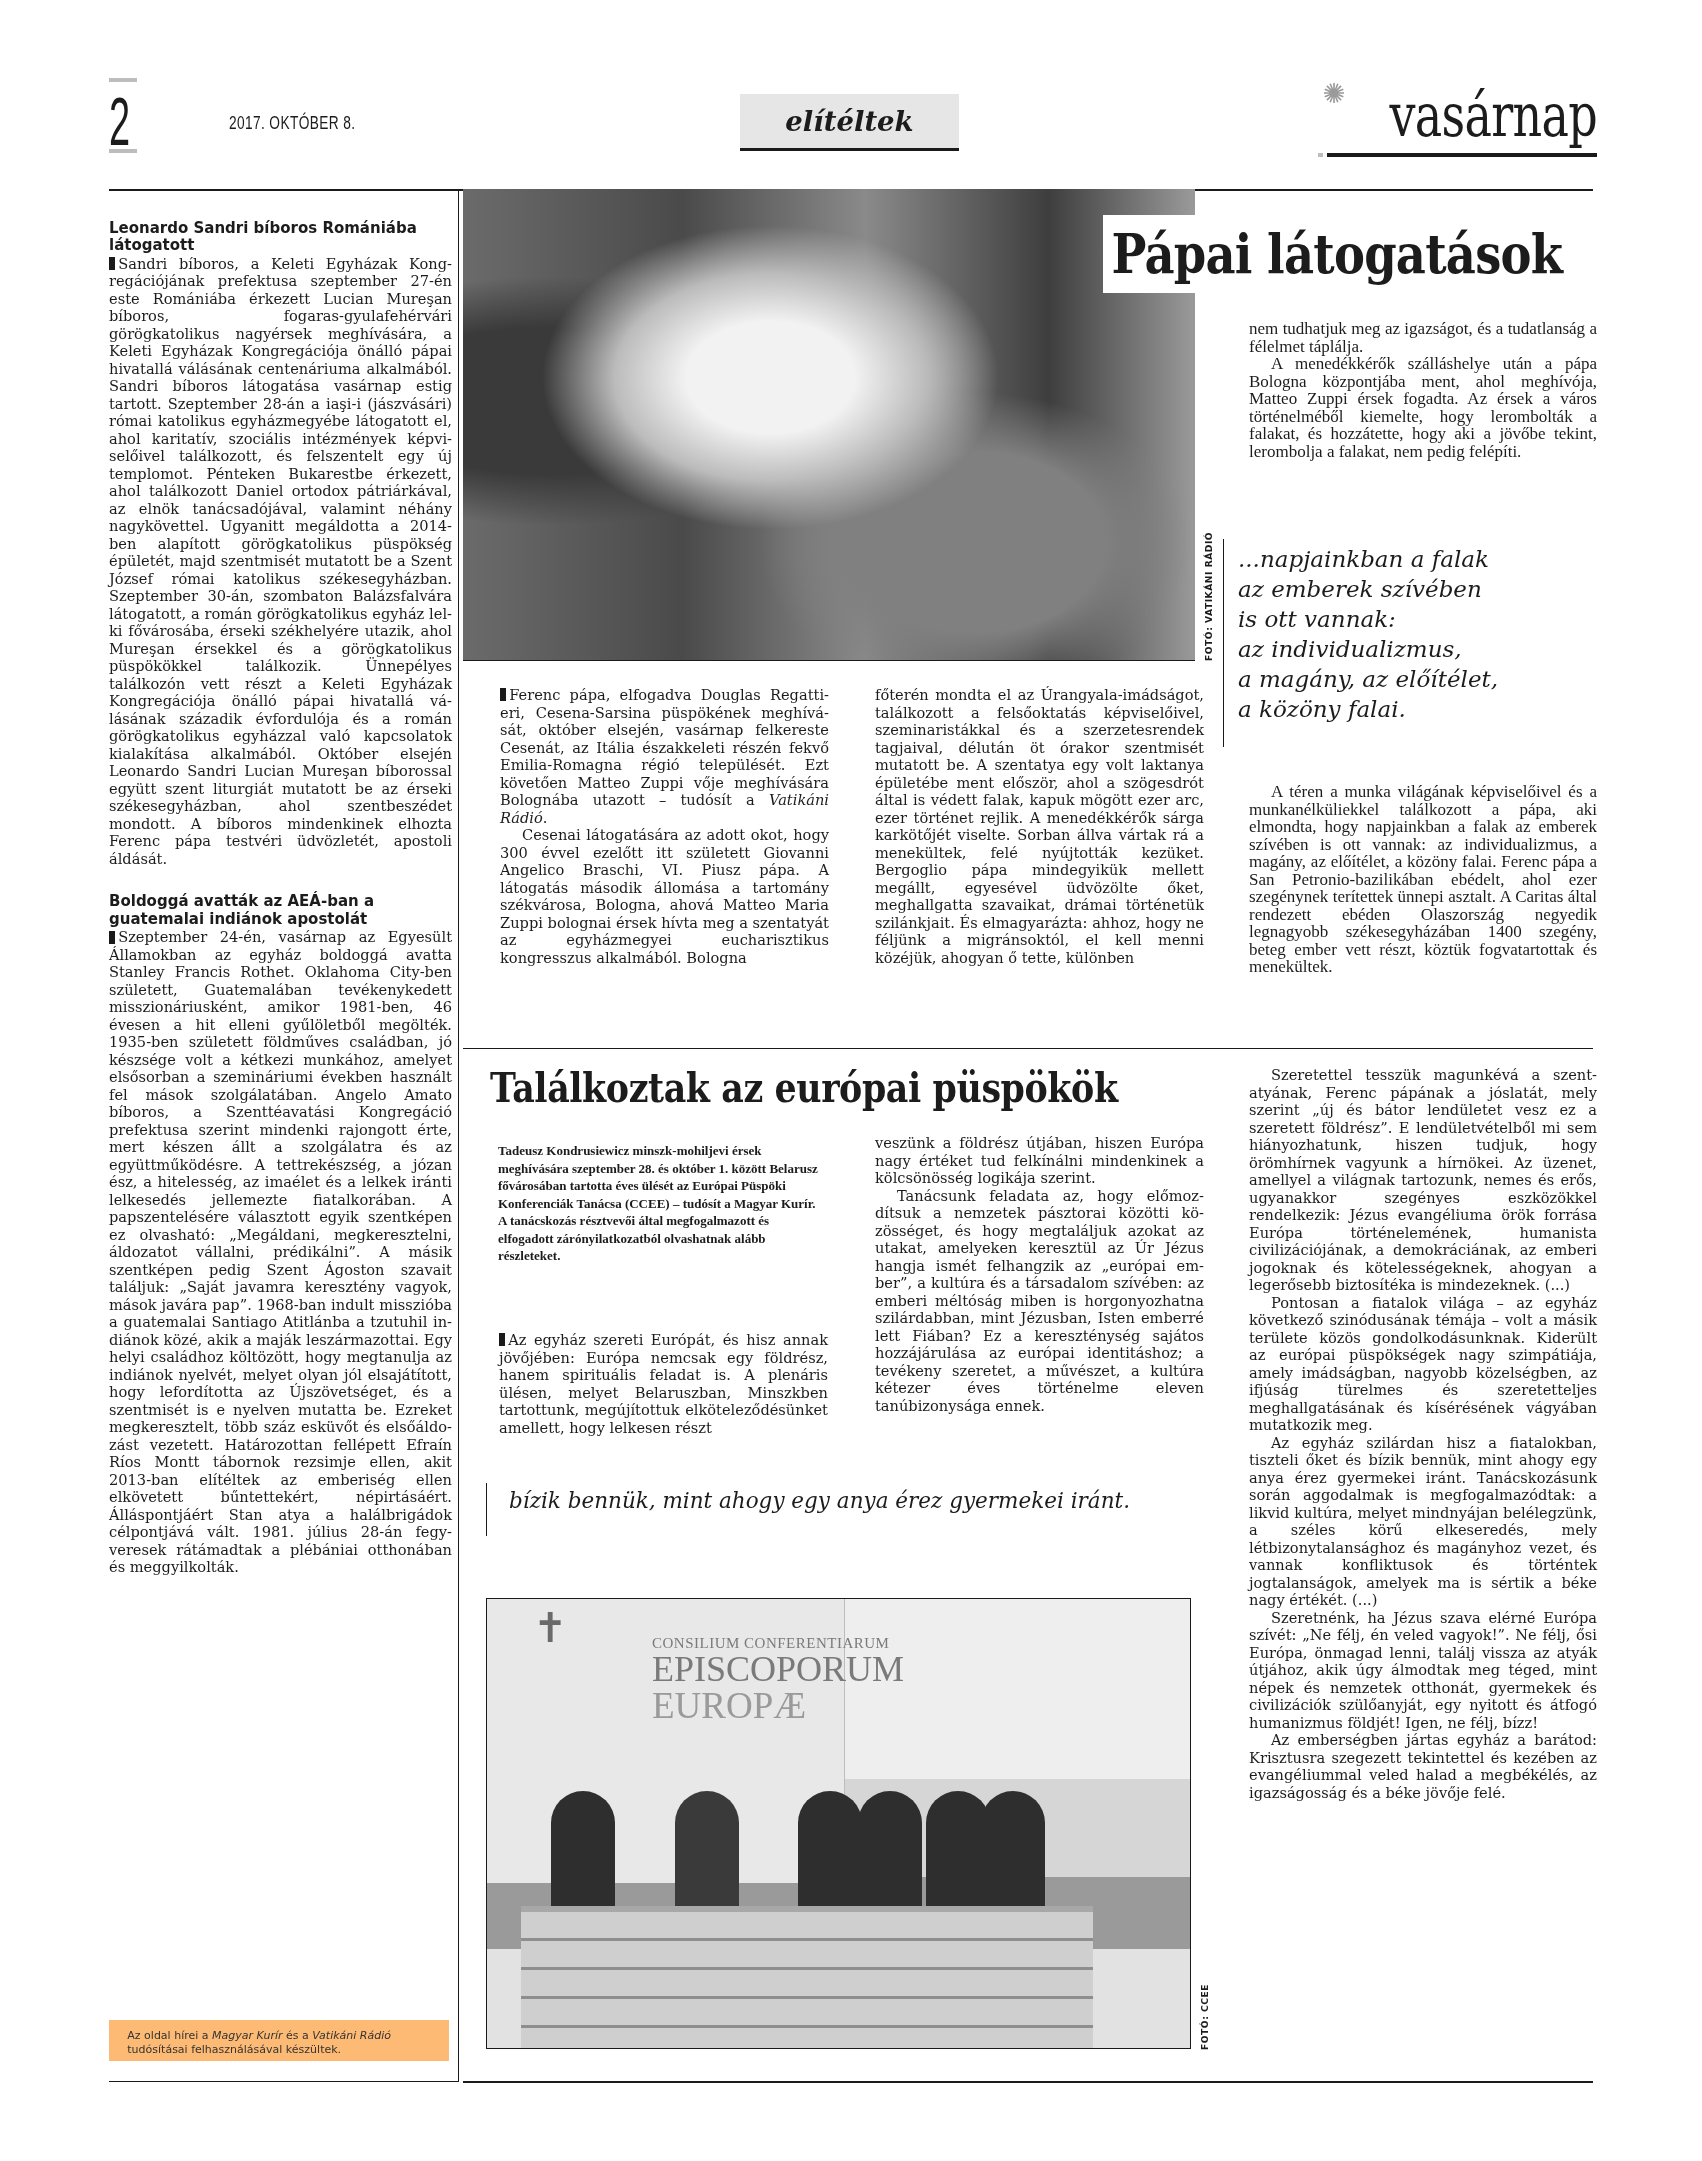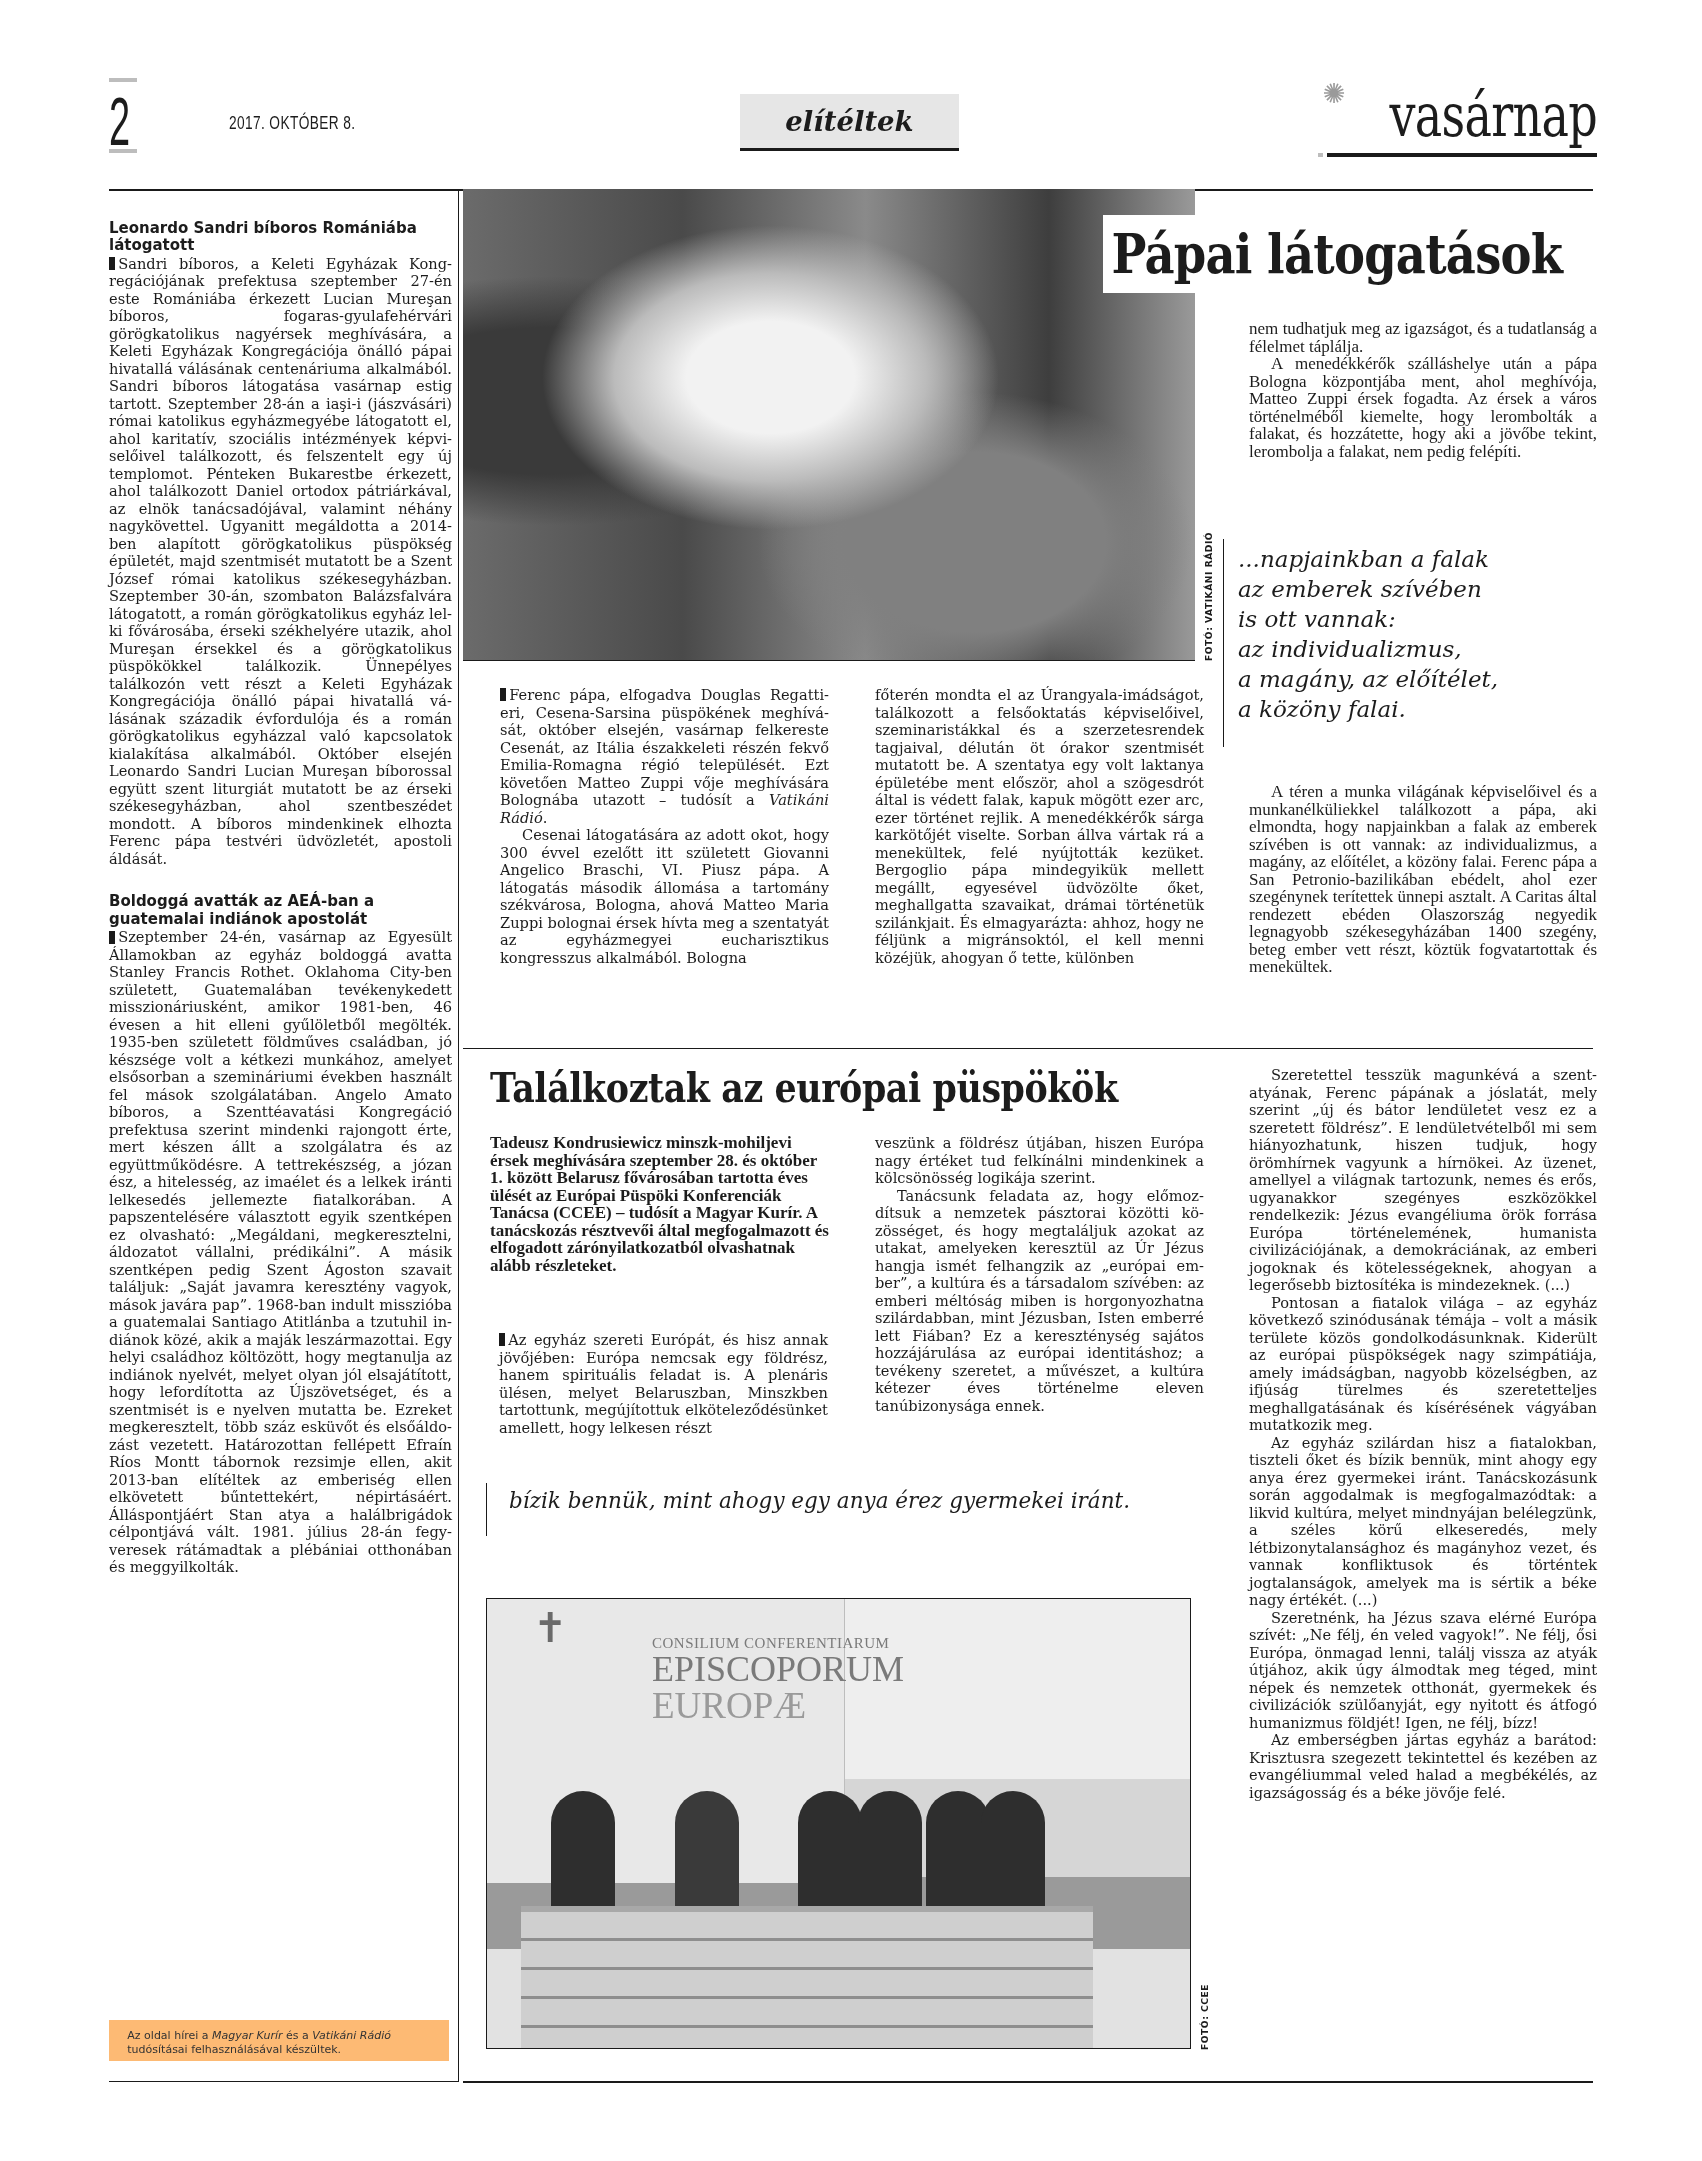--- a/index.html
+++ b/index.html
@@ -40,21 +40,21 @@
   .titlebox { left: 1103px; top: 215px; width: 522px; height: 78px; background: #fff; }
   .titlebox h1 { margin: 0; padding-left: 10px; font-family: "DejaVu Serif", serif; font-weight: bold; font-size: 54px; line-height: 78px; letter-spacing: -0.9px; transform: scaleX(0.86); transform-origin: left center; white-space: nowrap; }
   .credit-v { font-family: "DejaVu Sans", sans-serif; font-weight: bold; font-size: 9.2px; letter-spacing: 0.5px; transform: rotate(-90deg); transform-origin: left top; white-space: nowrap; }
 
   .col { width: 348px; }
   .sep-h { height: 1.4px; background: #1a1a1a; }
   .pullbar { width: 1.4px; background: #1a1a1a; }
   .pq1 { font-family: "DejaVu Serif", serif; font-style: italic; font-size: 23px; line-height: 30px; }
   .pq2 { font-family: "DejaVu Serif", serif; font-style: italic; font-size: 21.5px; line-height: 27.5px; white-space: nowrap; }
   .h2 { font-family: "DejaVu Serif", serif; font-weight: bold; font-size: 41px; line-height: 1; letter-spacing: -0.5px; transform: scaleX(0.85); transform-origin: left top; white-space: nowrap; margin: 0; }
-  .lead { font-family: "Liberation Serif", serif; font-weight: bold; font-size: 17px; line-height: 17.5px; margin: 0; }
+  .lead { font-family: "Liberation Serif", serif; font-weight: bold; font-size: 13px; line-height: 17.5px; margin: 8px; }
 
   .photo2 { left: 486px; top: 1598px; width: 705px; height: 451px; border: 1.4px solid #1a1a1a; box-sizing: border-box; overflow: hidden;
     background: linear-gradient(180deg, #eeeeee 0 40%, #d6d6d6 40% 62%, #9a9a9a 62% 78%, #e2e2e2 78%); }
   .photo2 .wall { position: absolute; left: 0; top: 0; width: 357px; height: 284px; background: #e8e8e8; border-right: 0.9px solid #bdbdbd; }
   .photo2 .logo { position: absolute; left: 165px; top: 37px; font-family: "Liberation Serif", serif; color: #7a7a7a; line-height: 1; }
   .photo2 .logo .l1 { font-size: 15px; letter-spacing: 0.5px; }
   .photo2 .logo .l2 { font-size: 36px; }
   .photo2 .logo .l3 { font-size: 37px; color: #9a9a9a; }
   .photo2 .desk { position: absolute; left: 34px; top: 307px; width: 572px; height: 144px; background: repeating-linear-gradient(180deg, #cfcfcf 0 26px, #8e8e8e 26px 29px); border-top: 6.4px solid #a8a8a8; }
   .photo2 .person { position: absolute; top: 192px; width: 64px; height: 119px; border-radius: 32px 32px 4.6px 4.6px; background: #2e2e2e; }

